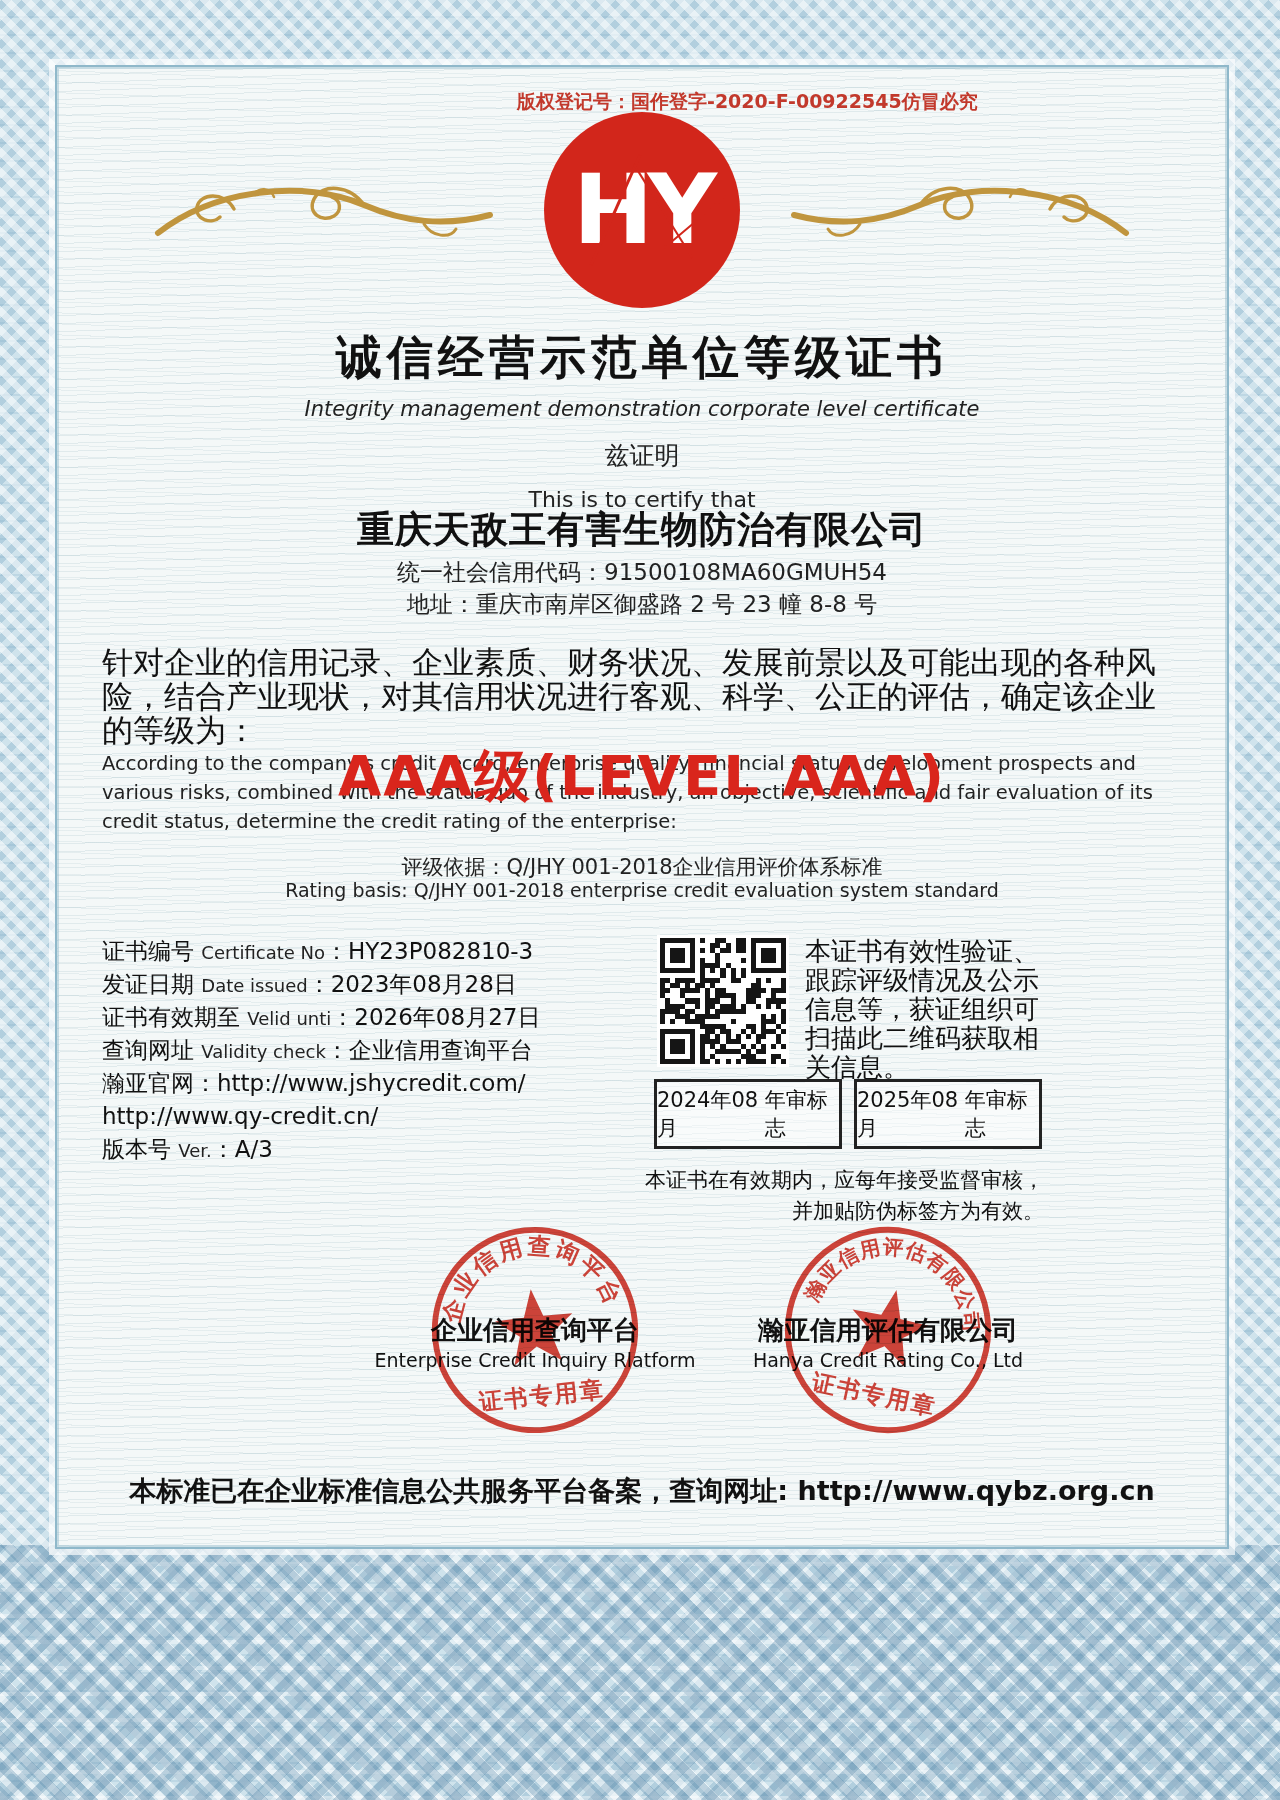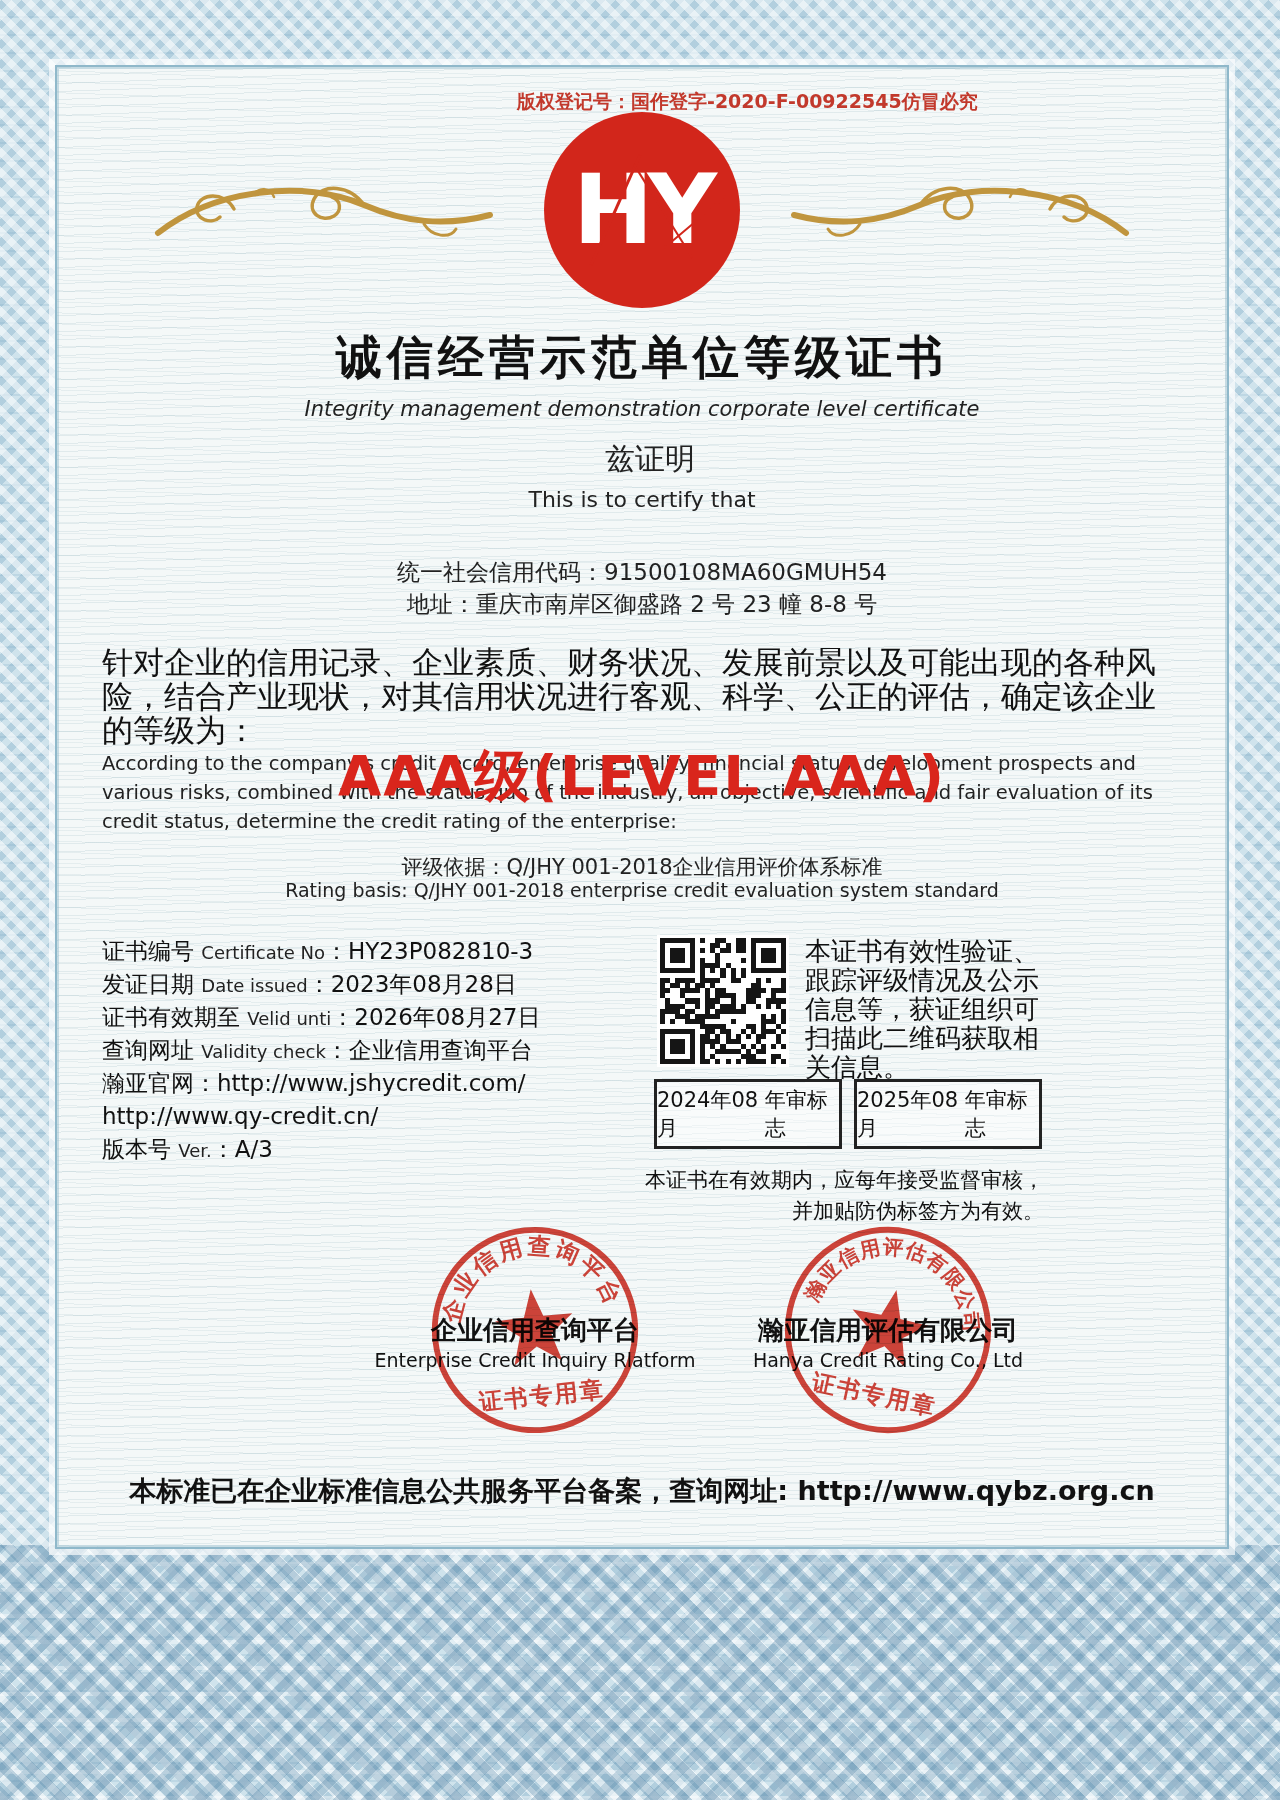--- a/index.html
+++ b/index.html
@@ -37,21 +37,21 @@
   .logo-text{color:#fff;font-size:96px;font-weight:900;letter-spacing:-6px;line-height:1;}
   .crack{position:absolute;background:#d2261b;}
   .crack.c1{width:3px;height:120px;left:70px;top:38px;transform:rotate(24deg);}
   .crack.c2{width:2px;height:110px;left:118px;top:44px;transform:rotate(-32deg);}
   .crack.c3{width:2px;height:80px;left:150px;top:70px;transform:rotate(50deg);}
   .flourish{top:108px;width:350px;height:90px;}
   .flourish.left{left:92px;}
   .flourish.right{left:728px;transform:scaleX(-1);}
   .title{top:260px;font-size:46px;font-weight:700;color:#111;letter-spacing:5px;}
   .subtitle{top:330px;font-size:21px;color:#222;font-style:italic;}
-  .certify-zh{top:372px;font-size:30px;color:#222;padding-left:8px;}
+  .certify-zh{top:372px;font-size:25px;color:#222;}
   .certify-en{top:420px;font-size:22px;color:#222;}
   .company{top:438px;font-size:37px;font-weight:800;color:#111;letter-spacing:1px;}
   .credit-code{top:490px;font-size:23px;color:#222;}
   .address{top:522px;font-size:23px;color:#222;}
   .para{top:578px;left:45px;width:1080px;color:#111;}
   .para .zh{font-size:31px;line-height:34px;margin:0;}
   .para .en{font-size:19.5px;line-height:29px;margin:2px 0 0 0;color:#222;}
   .aaa{top:672px;font-size:56px;font-weight:800;color:#d9251c;letter-spacing:2px;}
   .basis-zh{top:786px;font-size:21px;color:#222;}
   .basis-en{top:812px;font-size:19px;color:#222;}
@@ -110,20 +110,21 @@
       <span class="logo-text">HY</span>
       <span class="crack c1"></span>
       <span class="crack c2"></span>
       <span class="crack c3"></span>
     </div>
 
     <div class="abs center title">诚信经营示范单位等级证书</div>
     <div class="abs center subtitle">Integrity management demonstration corporate level certificate</div>
     <div class="abs center certify-zh">兹证明</div>
     <div class="abs center certify-en">This is to certify that</div>
+    <div class="abs center company">重庆天敌王有害生物防治有限公司</div>
     <div class="abs center credit-code">统一社会信用代码：91500108MA60GMUH54</div>
     <div class="abs center address">地址：重庆市南岸区御盛路 2 号 23 幢 8-8 号</div>
 
     <div class="abs para">
       <p class="zh">针对企业的信用记录、企业素质、财务状况、发展前景以及可能出现的各种风险，结合产业现状，对其信用状况进行客观、科学、公正的评估，确定该企业的等级为：</p>
       <p class="en">According to the company's credit record, enterprise quality, financial status, development prospects and various risks, combined with the status quo of the industry, an objective, scientific and fair evaluation of its credit status, determine the credit rating of the enterprise:</p>
     </div>
 
     <div class="abs center aaa">AAA级(LEVEL AAA)</div>
     <div class="abs center basis-zh">评级依据：Q/JHY 001-2018企业信用评价体系标准</div>

